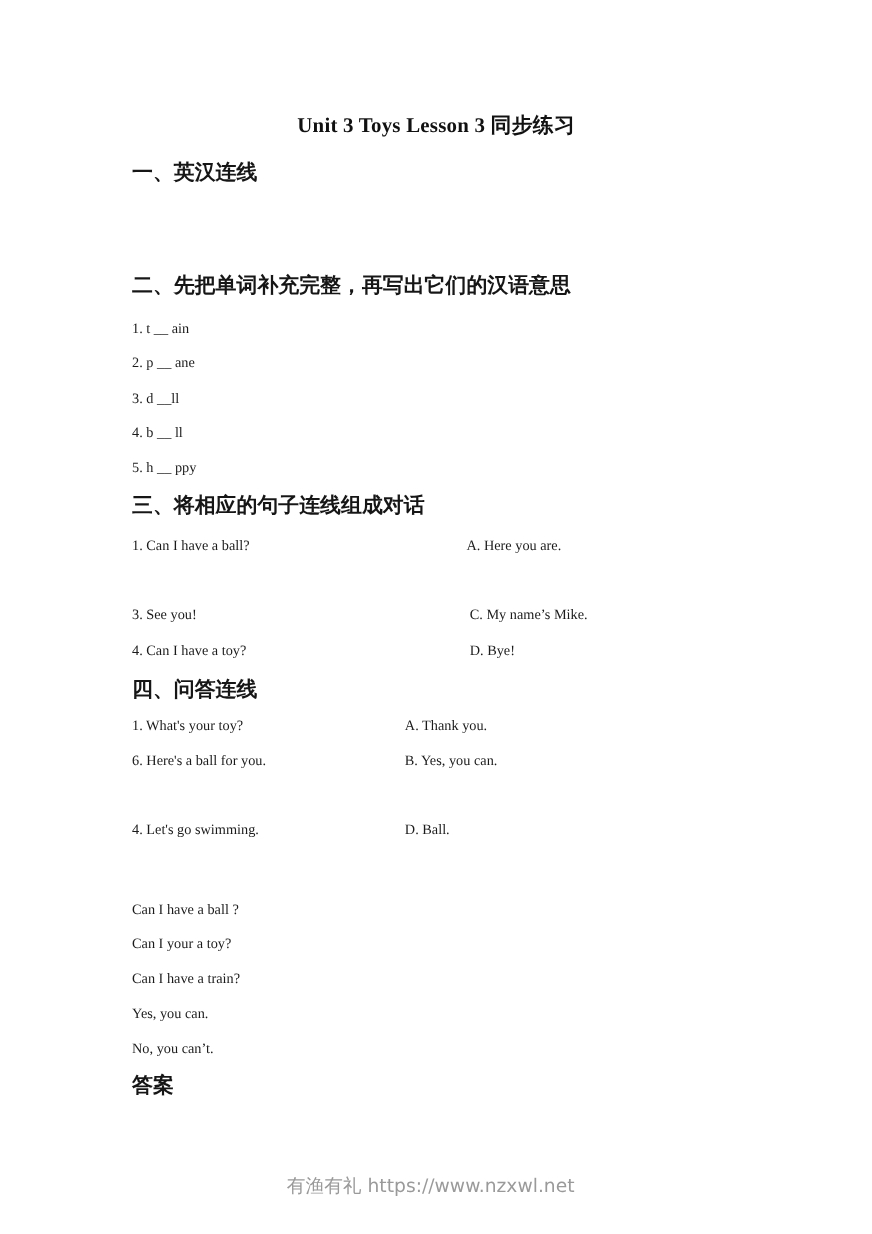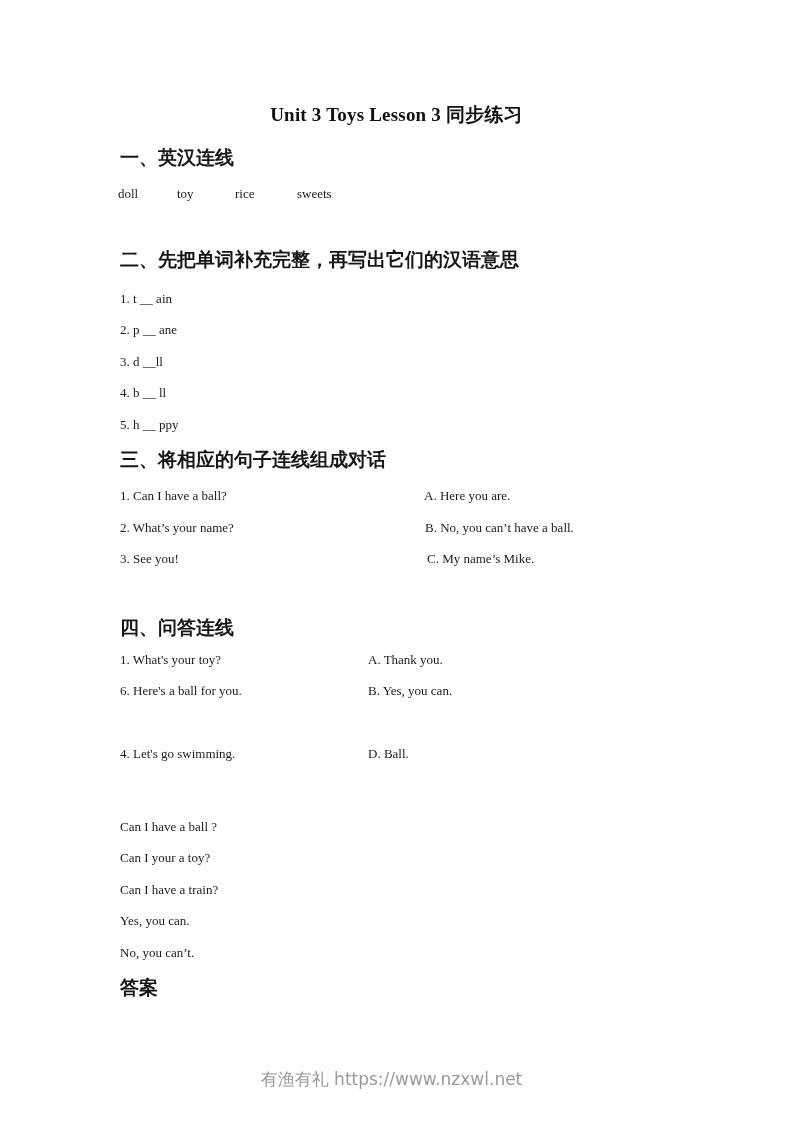--- a/index.html
+++ b/index.html
@@ -68,46 +68,40 @@
   }
 </style>
 </head>
 <body>
 
 <div class="page">
 
   <div class="abs doc-title">Unit 3 Toys Lesson 3 同步练习</div>
 
   <div class="abs sec-heading" style="top:144px">一、英汉连线</div>
-  <div class="abs row" style="top:184px">
-    <span class="cell" style="left:118px">doll</span>
-    <span class="cell" style="left:177px">toy</span>
-    <span class="cell" style="left:235px">rice</span>
-    <span class="cell" style="left:297px">sweets</span>
-  </div>
 
   <div class="abs sec-heading" style="top:246px">二、先把单词补充完整，再写出它们的汉语意思</div>
   <div class="abs body-line" style="left:120px;top:289px">1. t __ ain</div>
   <div class="abs body-line" style="left:120px;top:320px">2. p __ ane</div>
   <div class="abs body-line" style="left:120px;top:352px">3. d __ll</div>
   <div class="abs body-line" style="left:120px;top:383px">4. b __ ll</div>
   <div class="abs body-line" style="left:120px;top:415px">5. h __ ppy</div>
 
   <div class="abs sec-heading" style="top:446px">三、将相应的句子连线组成对话</div>
   <div class="abs row" style="top:486px">
     <span class="cell" style="left:120px">1. Can I have a ball?</span>
     <span class="cell" style="left:424px">A. Here you are.</span>
   </div>
-  <div class="abs row" style="top:518px">
-    <span class="cell" style="left:120px">2. What’s your name?</span>
-    <span class="cell" style="left:425px">B. No, you can’t have a ball.</span>
-  </div>
   <div class="abs row" style="top:549px">
     <span class="cell" style="left:120px">3. See you!</span>
     <span class="cell" style="left:427px">C. My name’s Mike.</span>
+  </div>
+  <div class="abs row" style="top:581px">
+    <span class="cell" style="left:120px">4. Can I have a toy?</span>
+    <span class="cell" style="left:427px">D. Bye!</span>
   </div>
 
   <div class="abs sec-heading" style="top:614px">四、问答连线</div>
   <div class="abs row" style="top:650px">
     <span class="cell" style="left:120px">1. What's your toy?</span>
     <span class="cell" style="left:368px">A. Thank you.</span>
   </div>
   <div class="abs row" style="top:681px">
     <span class="cell" style="left:120px">6. Here's a ball for you.</span>
     <span class="cell" style="left:368px">B. Yes, you can.</span>

